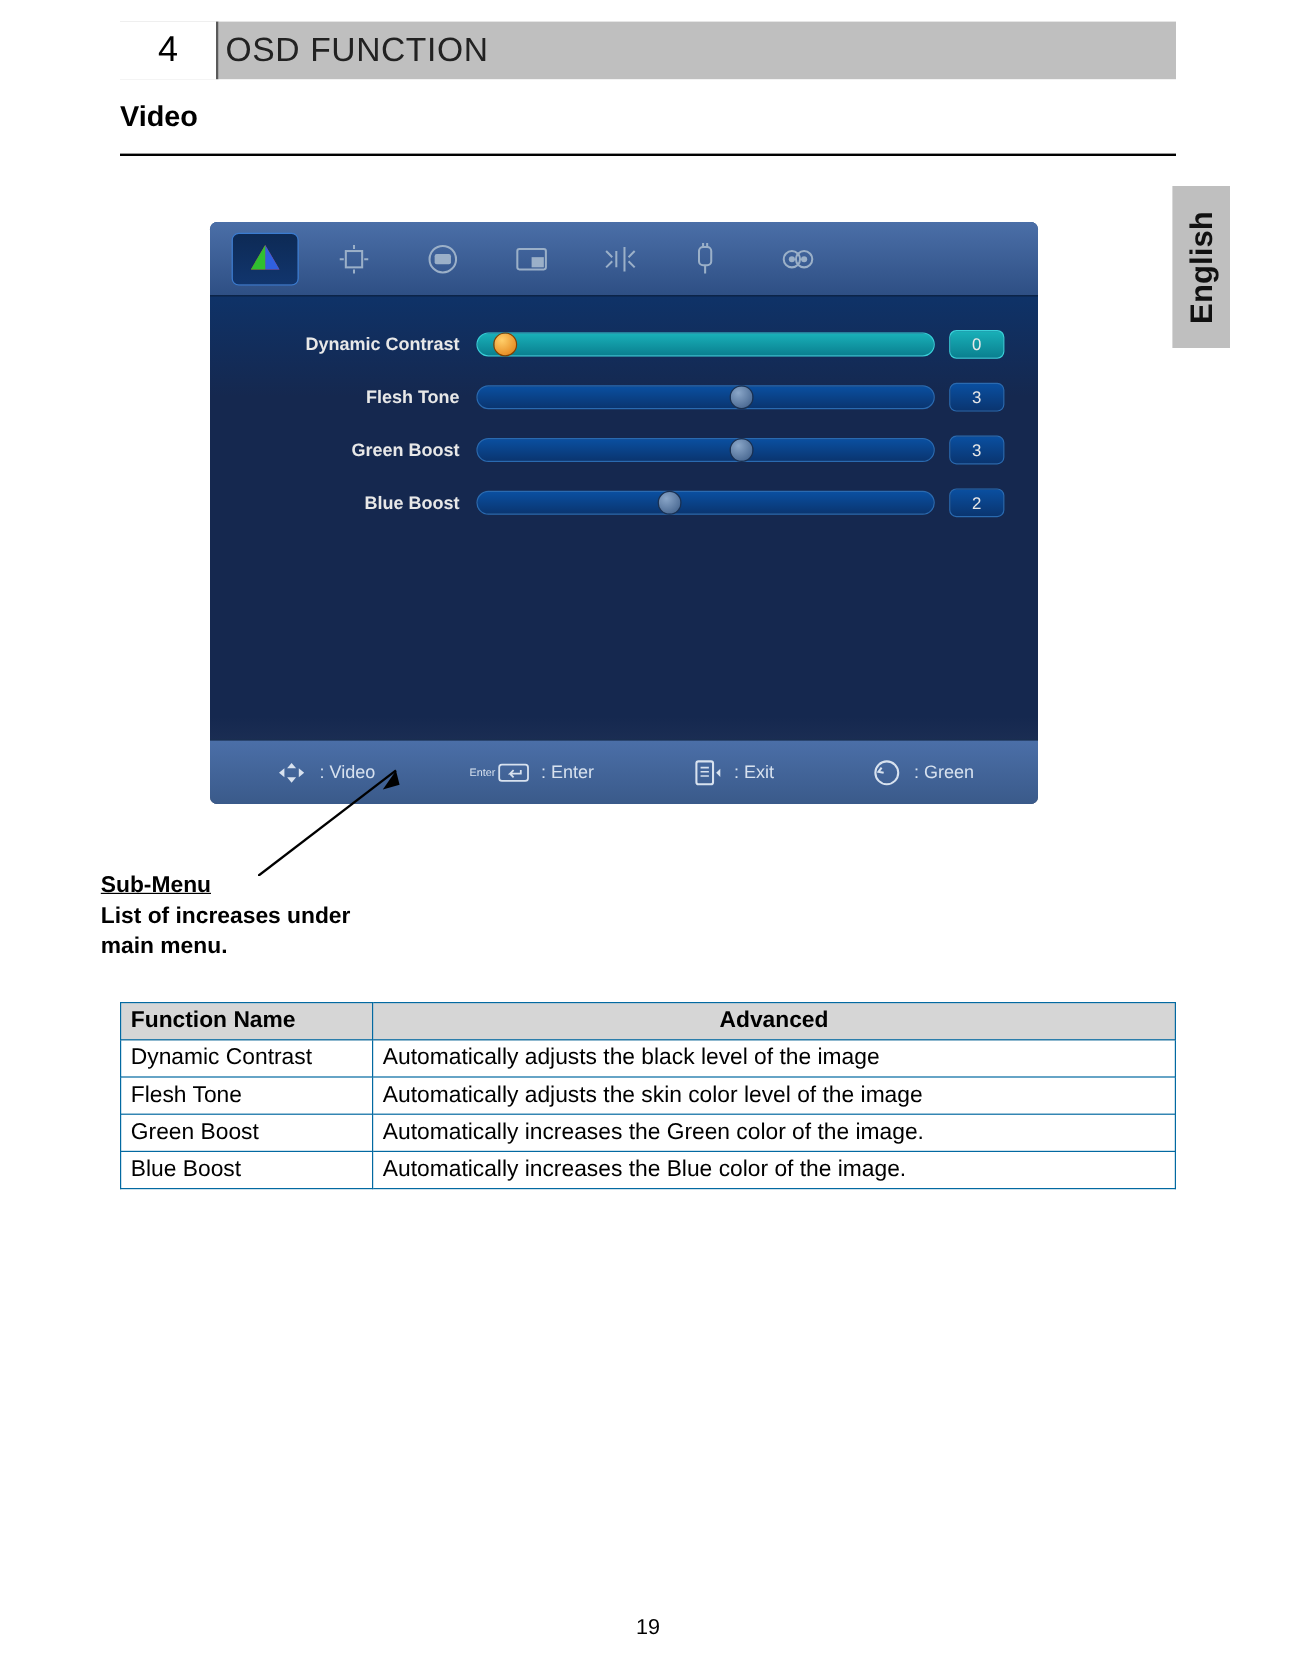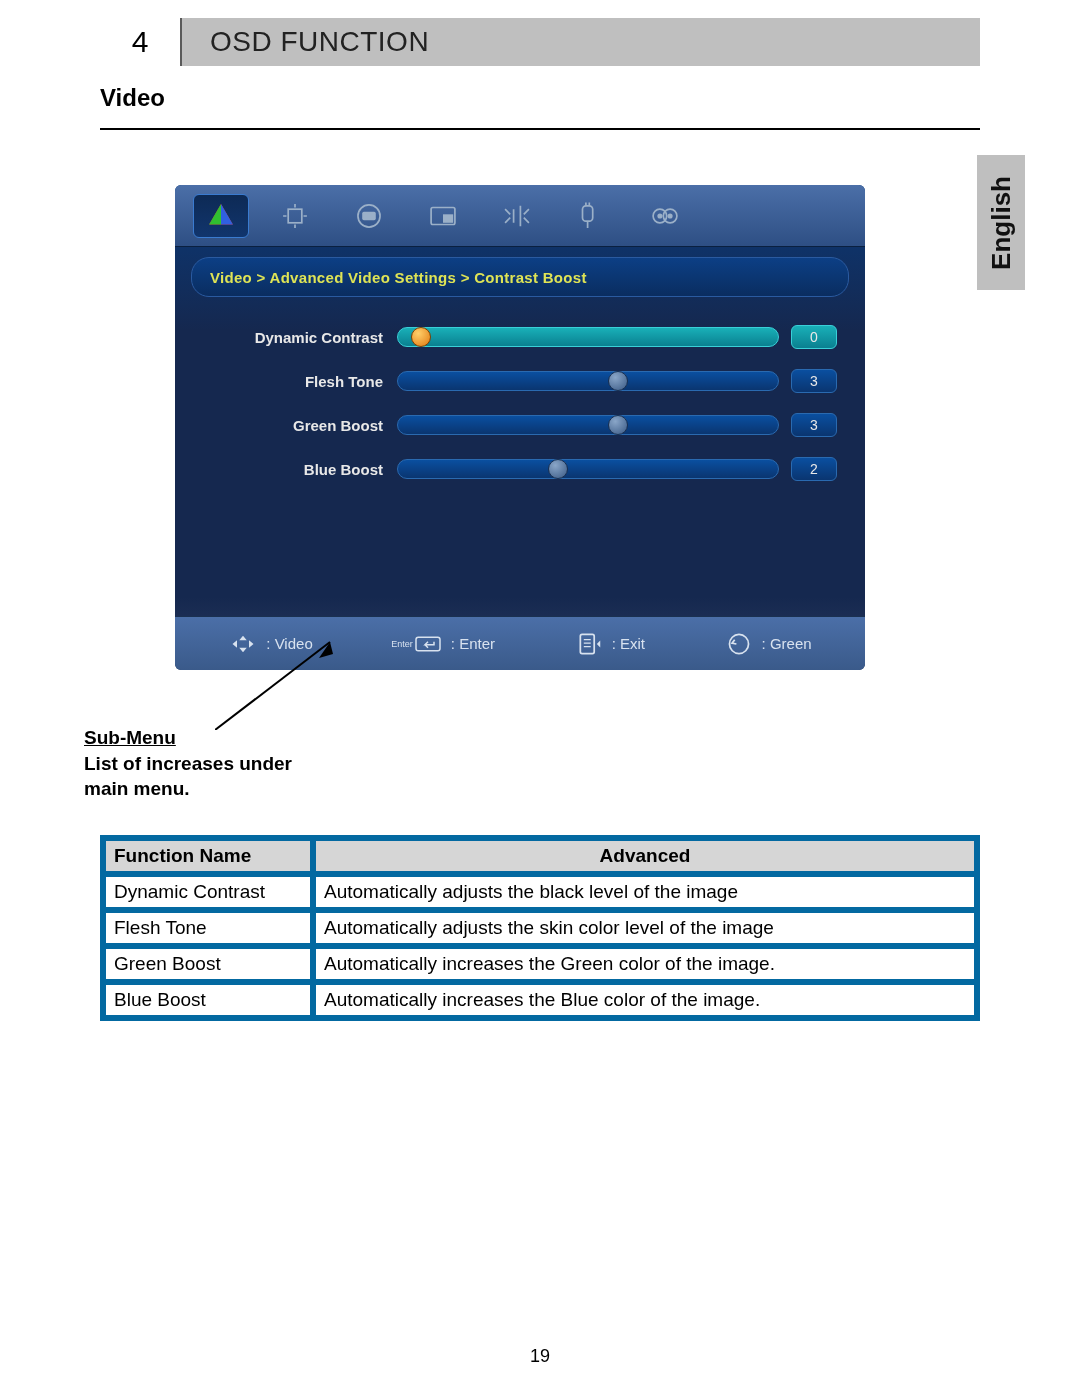--- a/index.html
+++ b/index.html
@@ -26,21 +26,21 @@
     display: flex;
     align-items: center;
     justify-content: center;
     font-size: 30px;
     border-right: 2px solid #5a5a5a;
   }
   .chapter-title {
     flex: 1;
     display: flex;
     align-items: center;
-    padding-left: 28px;
+    padding-left: 6px;
     font-size: 28px;
     letter-spacing: 0.5px;
     color: #222;
   }
   
   .section-heading {
     position: absolute;
     left: 100px; top: 84px;
     width: 880px;
     font-size: 24px;
@@ -194,21 +194,21 @@
   .sub-menu-note .ul { text-decoration: underline; }
   
   .func-table {
     position: absolute;
     left: 100px; top: 835px;
     width: 880px;
     border-collapse: collapse;
     font-size: 19px;
   }
   .func-table th, .func-table td {
-    border: 6px solid #0369a1;
+    border: 1px solid #0369a1;
     padding: 4px 8px;
     text-align: left;
     vertical-align: top;
   }
   .func-table th {
     background: #d6d6d6;
     font-weight: bold;
   }
   .func-table th:first-child, .func-table td:first-child { width: 210px; }
   .func-table th:nth-child(2){ text-align: center; }
@@ -275,21 +275,20 @@
     <div class="osd-icon">
       <svg viewBox="0 0 40 40">
           <circle cx="14" cy="20" r="8" fill="none" stroke="#9bb0c8" stroke-width="2"></circle>
           <circle cx="26" cy="20" r="8" fill="none" stroke="#9bb0c8" stroke-width="2"></circle>
           <circle cx="14" cy="20" r="3" fill="#9bb0c8"></circle>
           <circle cx="26" cy="20" r="3" fill="#9bb0c8"></circle>
         </svg>
     </div>
   </div>
 
-  <div class="osd-breadcrumb">Video &gt; Advanced Video Settings &gt; Contrast Boost</div>
 
   <div class="osd-body">
     <div class="slider-row">
       <div class="slider-label">Dynamic Contrast</div>
       <div class="slider-track-wrap">
         <div class="slider-track sel">
           <div class="slider-thumb orange" style="left:6%"></div>
         </div>
         <div class="slider-valbox sel">0</div>
       </div>

